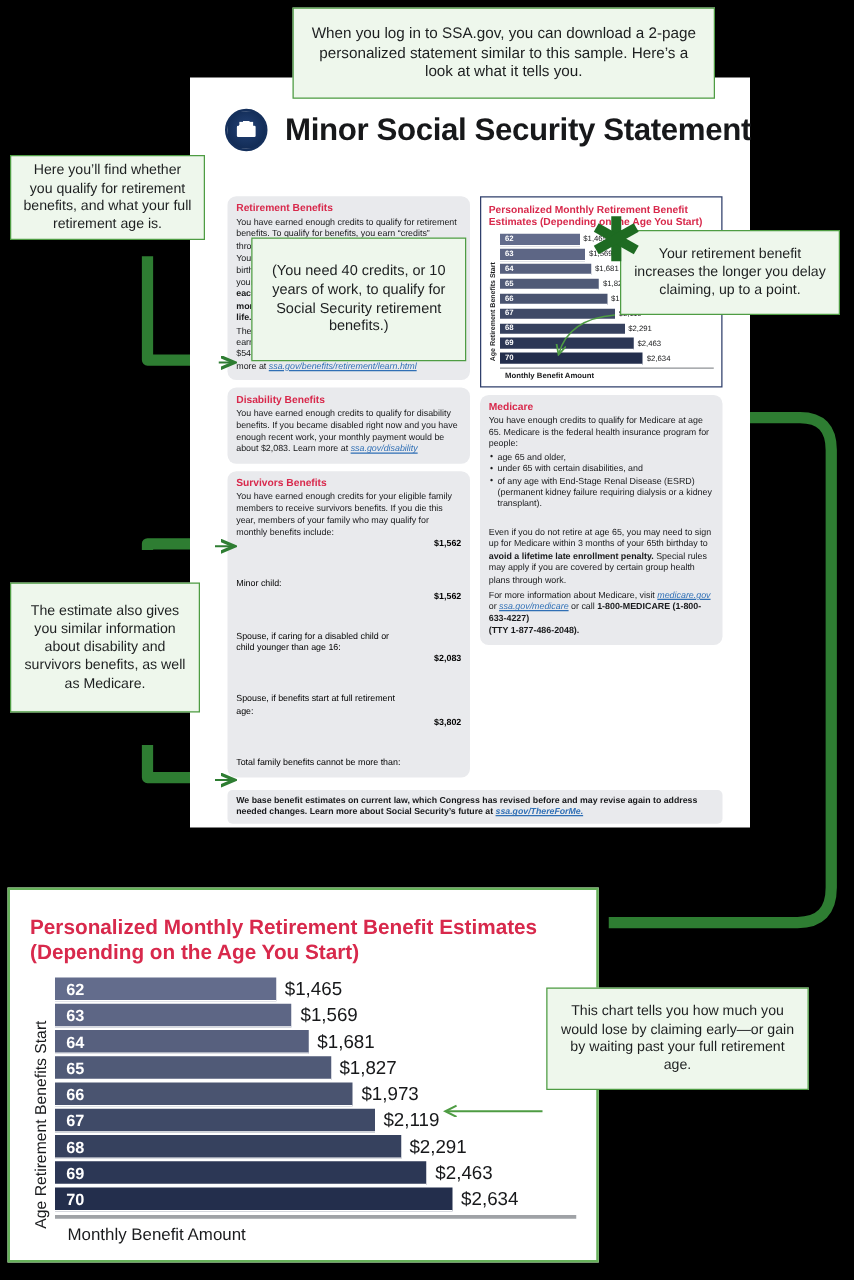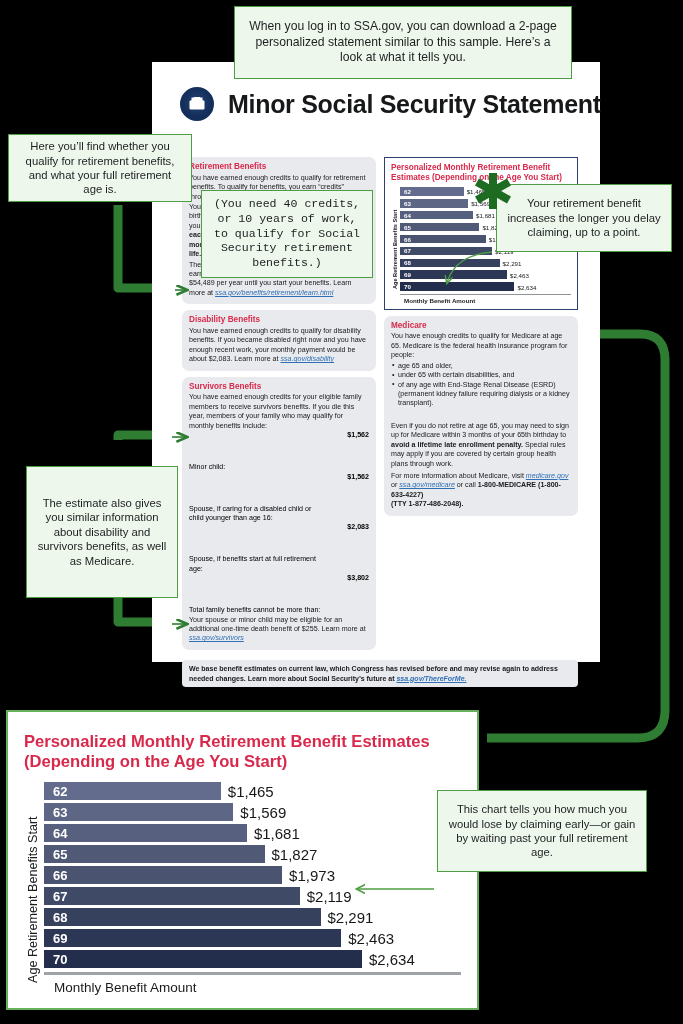--- a/index.html
+++ b/index.html
@@ -104,24 +104,24 @@
   
   .callout {
     position: absolute; z-index: 30;
     background: #eef7ec; border: 1.4px solid #4e9c43;
     color: #1d1f20; text-align: center;
     font-size: 11.3px; line-height: 1.28;
     display: flex; align-items: center; justify-content: center;
     padding: 7px 9px;
   }
   #callout-top    { left: 234px; top: 6px;   width: 338px; height: 73px; font-size: 12.2px; }
-  #callout-left1  { left: 8px;   top: 134px; width: 184px; height: 68px; justify-content: flex-end; }
-  #callout-credits{ left: 201px; top: 190px; width: 172px; height: 88px; font-size: 11.6px; font-family: Liberation Mono, monospace; }
+  #callout-left1  { left: 8px;   top: 124px; width: 156px; height: 68px; justify-content: flex-end; }
+  #callout-credits{ left: 201px; top: 190px; width: 172px; height: 99px; font-size: 11.6px; }
   #callout-right1 { left: 496px; top: 184px; width: 176px; height: 68px; justify-content: flex-end; }
-  #callout-left2  { left: 26px;  top: 466px; width: 152px; height: 132px; }
+  #callout-left2  { left: 8px;  top: 466px; width: 152px; height: 104px; }
   #callout-bottom { left: 437px; top: 790px; width: 210px; height: 82px; }
 
   
   .asterisk {
     position: absolute; left: 472px; top: 170px; width: 42px; height: 42px;
     z-index: 31;
   }
 
   
   .bigpanel {
@@ -201,21 +201,20 @@
               <span class="amt">$1,562</span>
             </div>
           <div class="srow">
               <span class="lbl">Spouse, if benefits start at full retirement age:</span>
               <span class="amt">$2,083</span>
             </div>
           <div class="srow">
               <span class="lbl">Total family benefits cannot be more than:</span>
               <span class="amt">$3,802</span>
             </div>
-          <p><span>Your spouse or minor child may be eligible for an additional one-time death benefit of $255. Learn more at </span><a class="lnk" href="#">ssa.gov/survivors</a></p>
         </div>
 
       </div>
 
       <div class="col">
 
         <div class="card white">
           <div class="minichart-title">Personalized Monthly Retirement Benefit Estimates (Depending on the Age You Start)</div>
           <div class="mc-wrap">
             <div class="mc-ylabel">Age Retirement Benefits Start</div>

